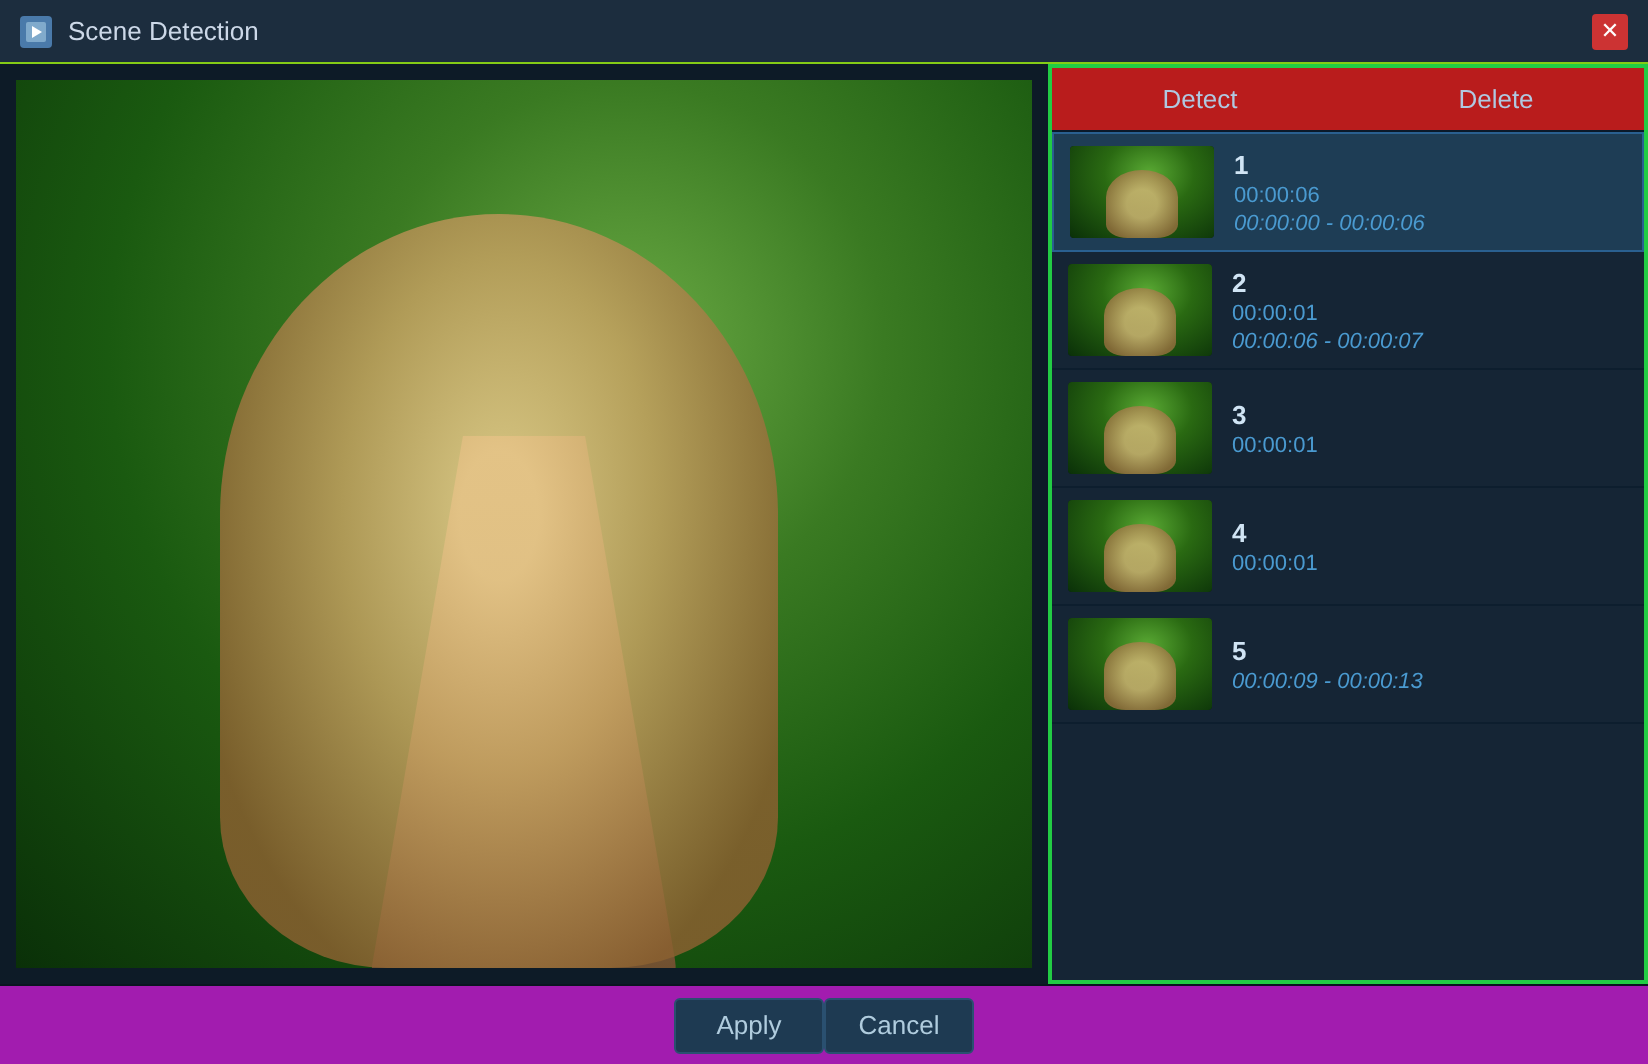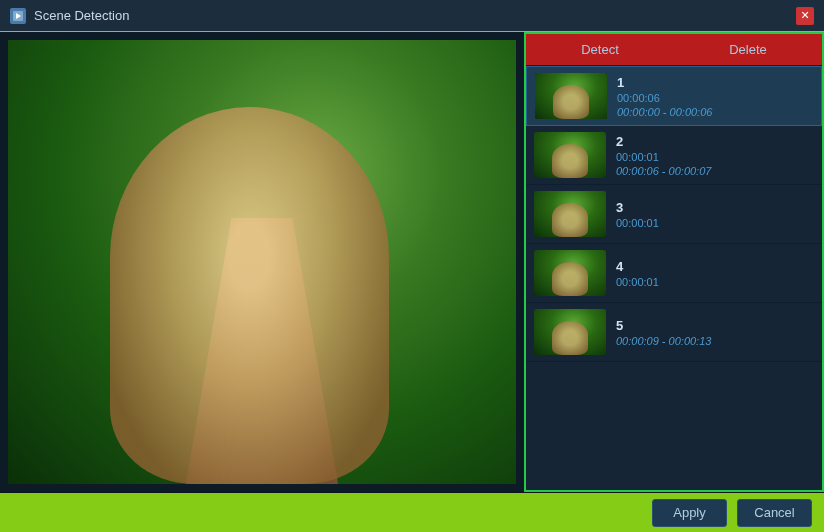--- a/index.html
+++ b/index.html
@@ -308,27 +308,26 @@
     }
 
     .scene-range {
       color: #4a9ad0;
       font-size: 11px;
       font-style: italic;
     }
 
     
     .bottom-bar {
-      background: #84cc16;
+      background: #a21caf;
       height: 40px;
       display: flex;
       align-items: center;
-      justify-content: flex-end;
+      justify-content: center;
       padding: 0 12px;
-      gap: 10px;
       border-top: 1px solid #0a1520;
       flex-shrink: 0;
     }
 
     .bottom-btn {
       width: 75px;
       height: 28px;
       background: #1e3a52;
       border: 1px solid #2a5070;
       border-radius: 3px;

